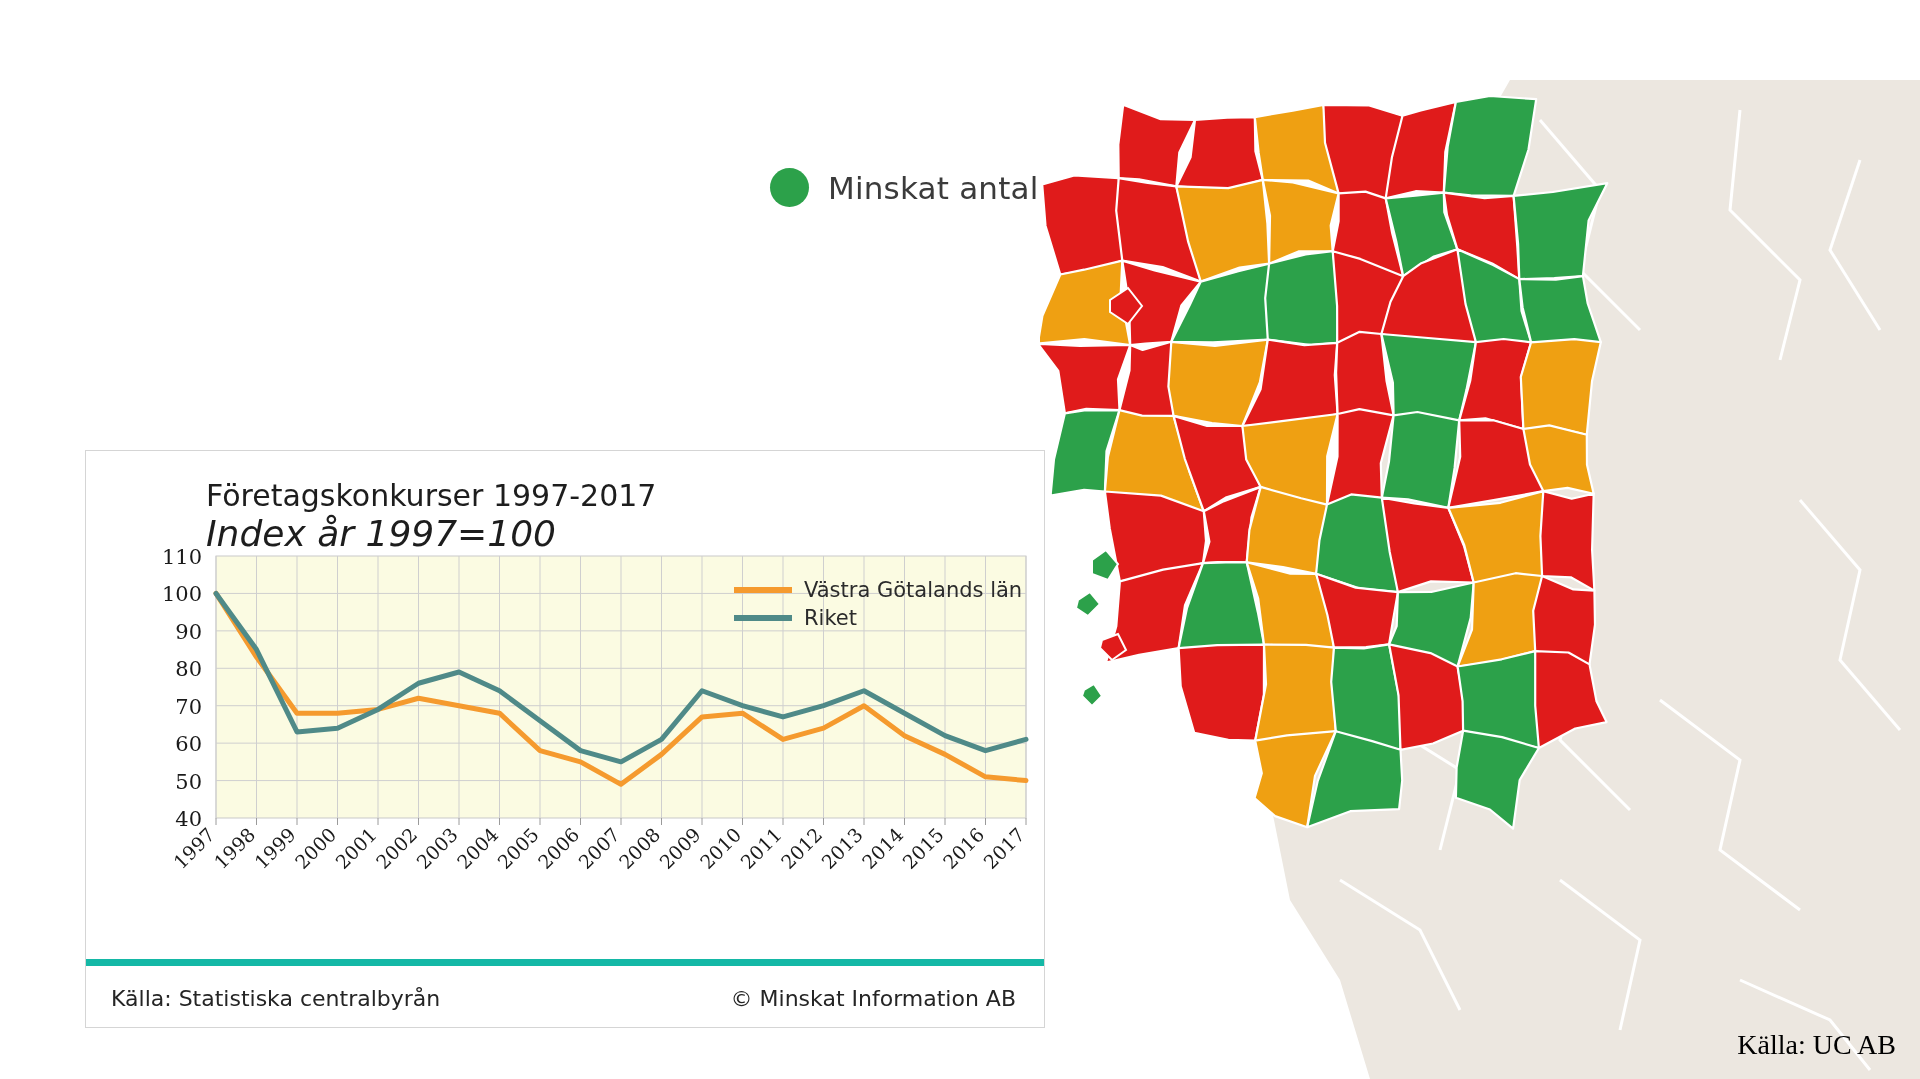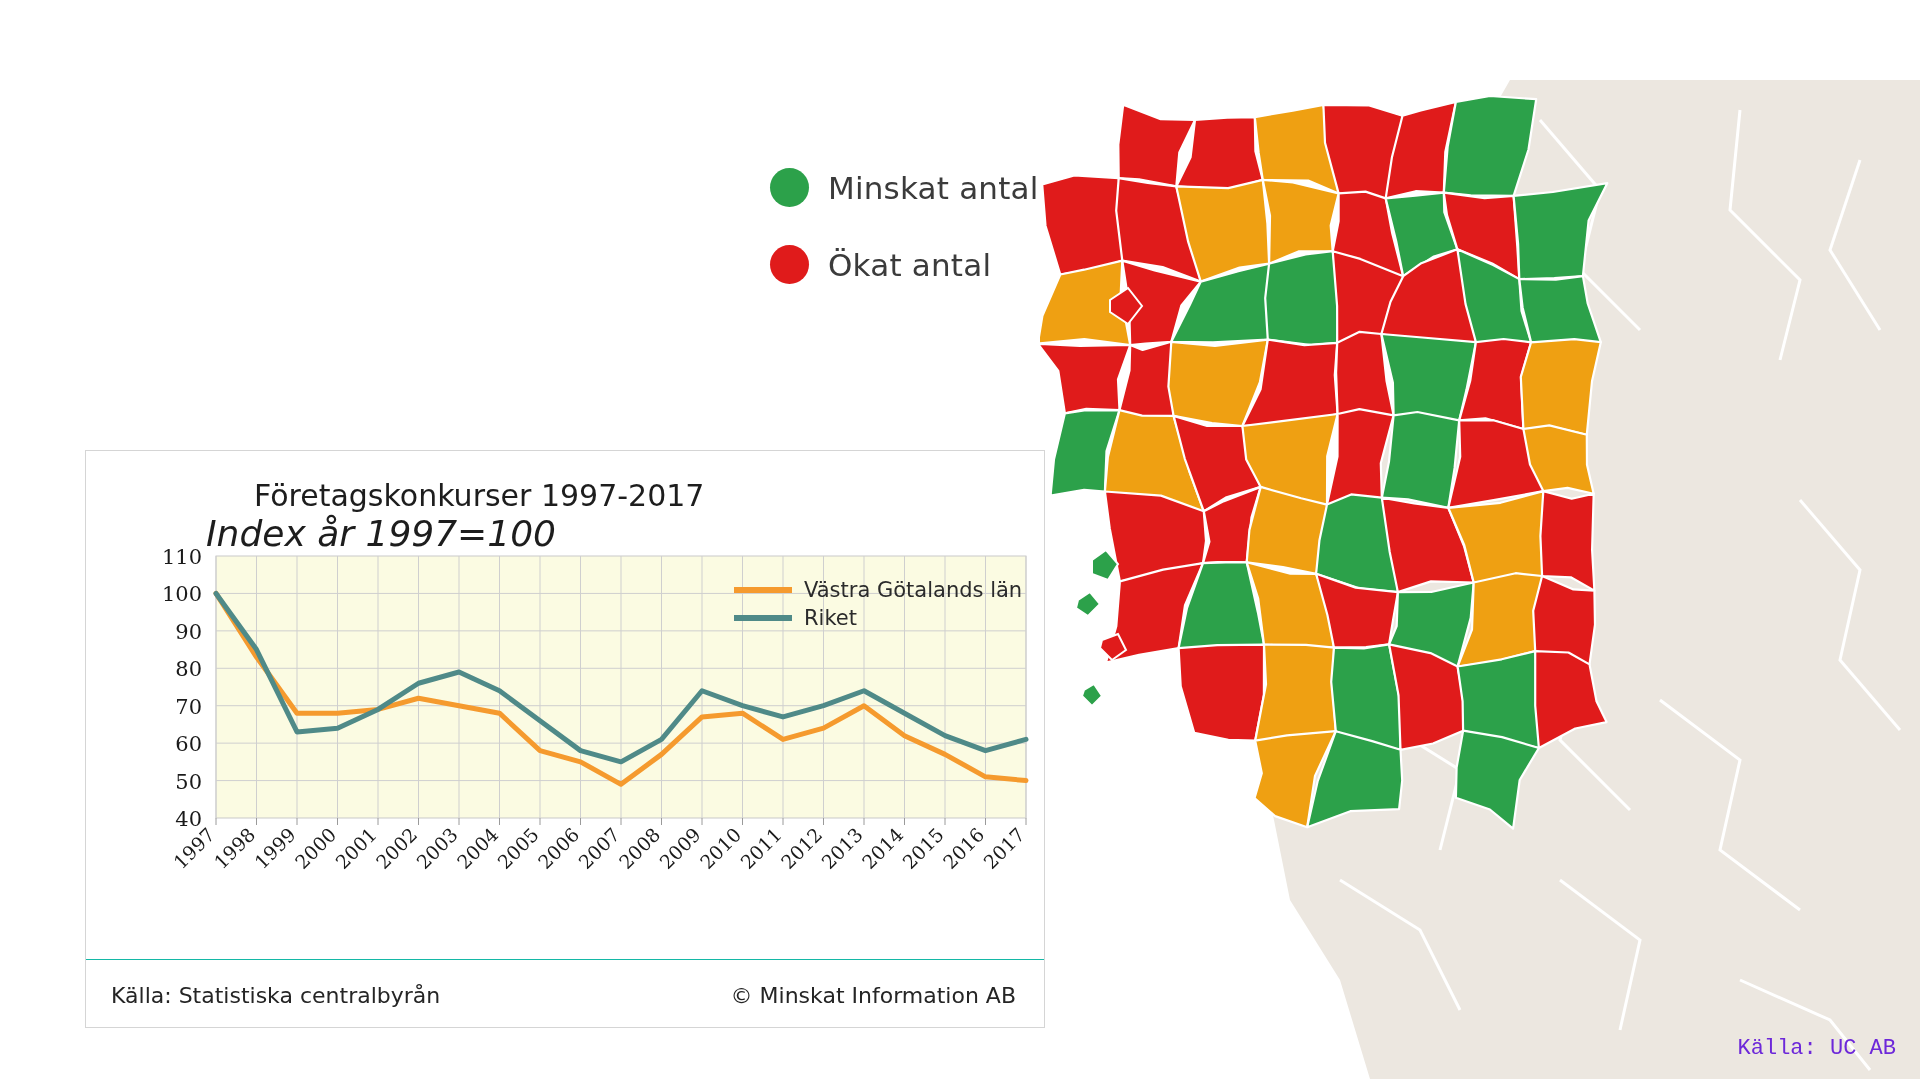--- a/index.html
+++ b/index.html
@@ -59,21 +59,20 @@
     position: absolute;
     left: 120px;
     top: 28px;
   }
   #chart-title {
     font-size: 30px;
     color: #1d1d1d;
     font-family: "DejaVu Sans", sans-serif;
     line-height: 1.12;
     white-space: nowrap;
-    margin-left: 48px;
   }
   #chart-subtitle {
     font-size: 36px;
     color: #1d1d1d;
     font-style: italic;
     font-family: "DejaVu Sans", sans-serif;
     line-height: 1.15;
     white-space: nowrap;
   }
   #chart-svg-wrap {
@@ -82,21 +81,21 @@
     top: 95px;
     width: 960px;
     height: 390px;
   }
   #chart-footer {
     position: absolute;
     left: 0;
     right: 0;
     bottom: 0;
     height: 68px;
-    border-top: 1px solid #14b8a6;
+    border-top: 7px solid #14b8a6;
     box-sizing: border-box;
     display: flex;
     align-items: center;
     justify-content: space-between;
     padding: 4px 28px 0 25px;
     text-align: center;
   }
   .footer-text {
     font-size: 22px;
     color: #252525;
@@ -109,23 +108,23 @@
     position: absolute;
     left: 1040px;
     top: 0px;
     width: 880px;
     height: 1079px;
   }
   #map-source {
     position: absolute;
     right: 24px;
     bottom: 18px;
-    font-size: 22px;
-    color: #6d28d9;
-    font-family: Liberation Mono, monospace;
+    font-size: 28px;
+    color: #000000;
+    font-family: Liberation Serif, serif;
     white-space: nowrap;
   }
 
   .axis-label {
     font-family: "DejaVu Serif", serif;
     font-size: 21px;
     fill: #1a1a1a;
   }
   .year-label {
     font-family: "DejaVu Serif", serif;
@@ -138,24 +137,20 @@
     fill: #2b2b2b;
   }
 </style>
 </head>
 <body>
 
 <div id="map-legend">
   <div class="legend-row">
     <span class="legend-dot" style="background:#2ca14a"></span>
     <span class="legend-text">Minskat antal</span>
-  </div>
-  <div class="legend-row">
-    <span class="legend-dot" style="background:#e01b1b"></span>
-    <span class="legend-text">Ökat antal</span>
   </div>
 </div>
 
 <div id="chart-panel">
 
   <div id="chart-title-block">
     <div id="chart-title">Företagskonkurser 1997-2017</div>
     <div id="chart-subtitle">Index år 1997=100</div>
   </div>
 

